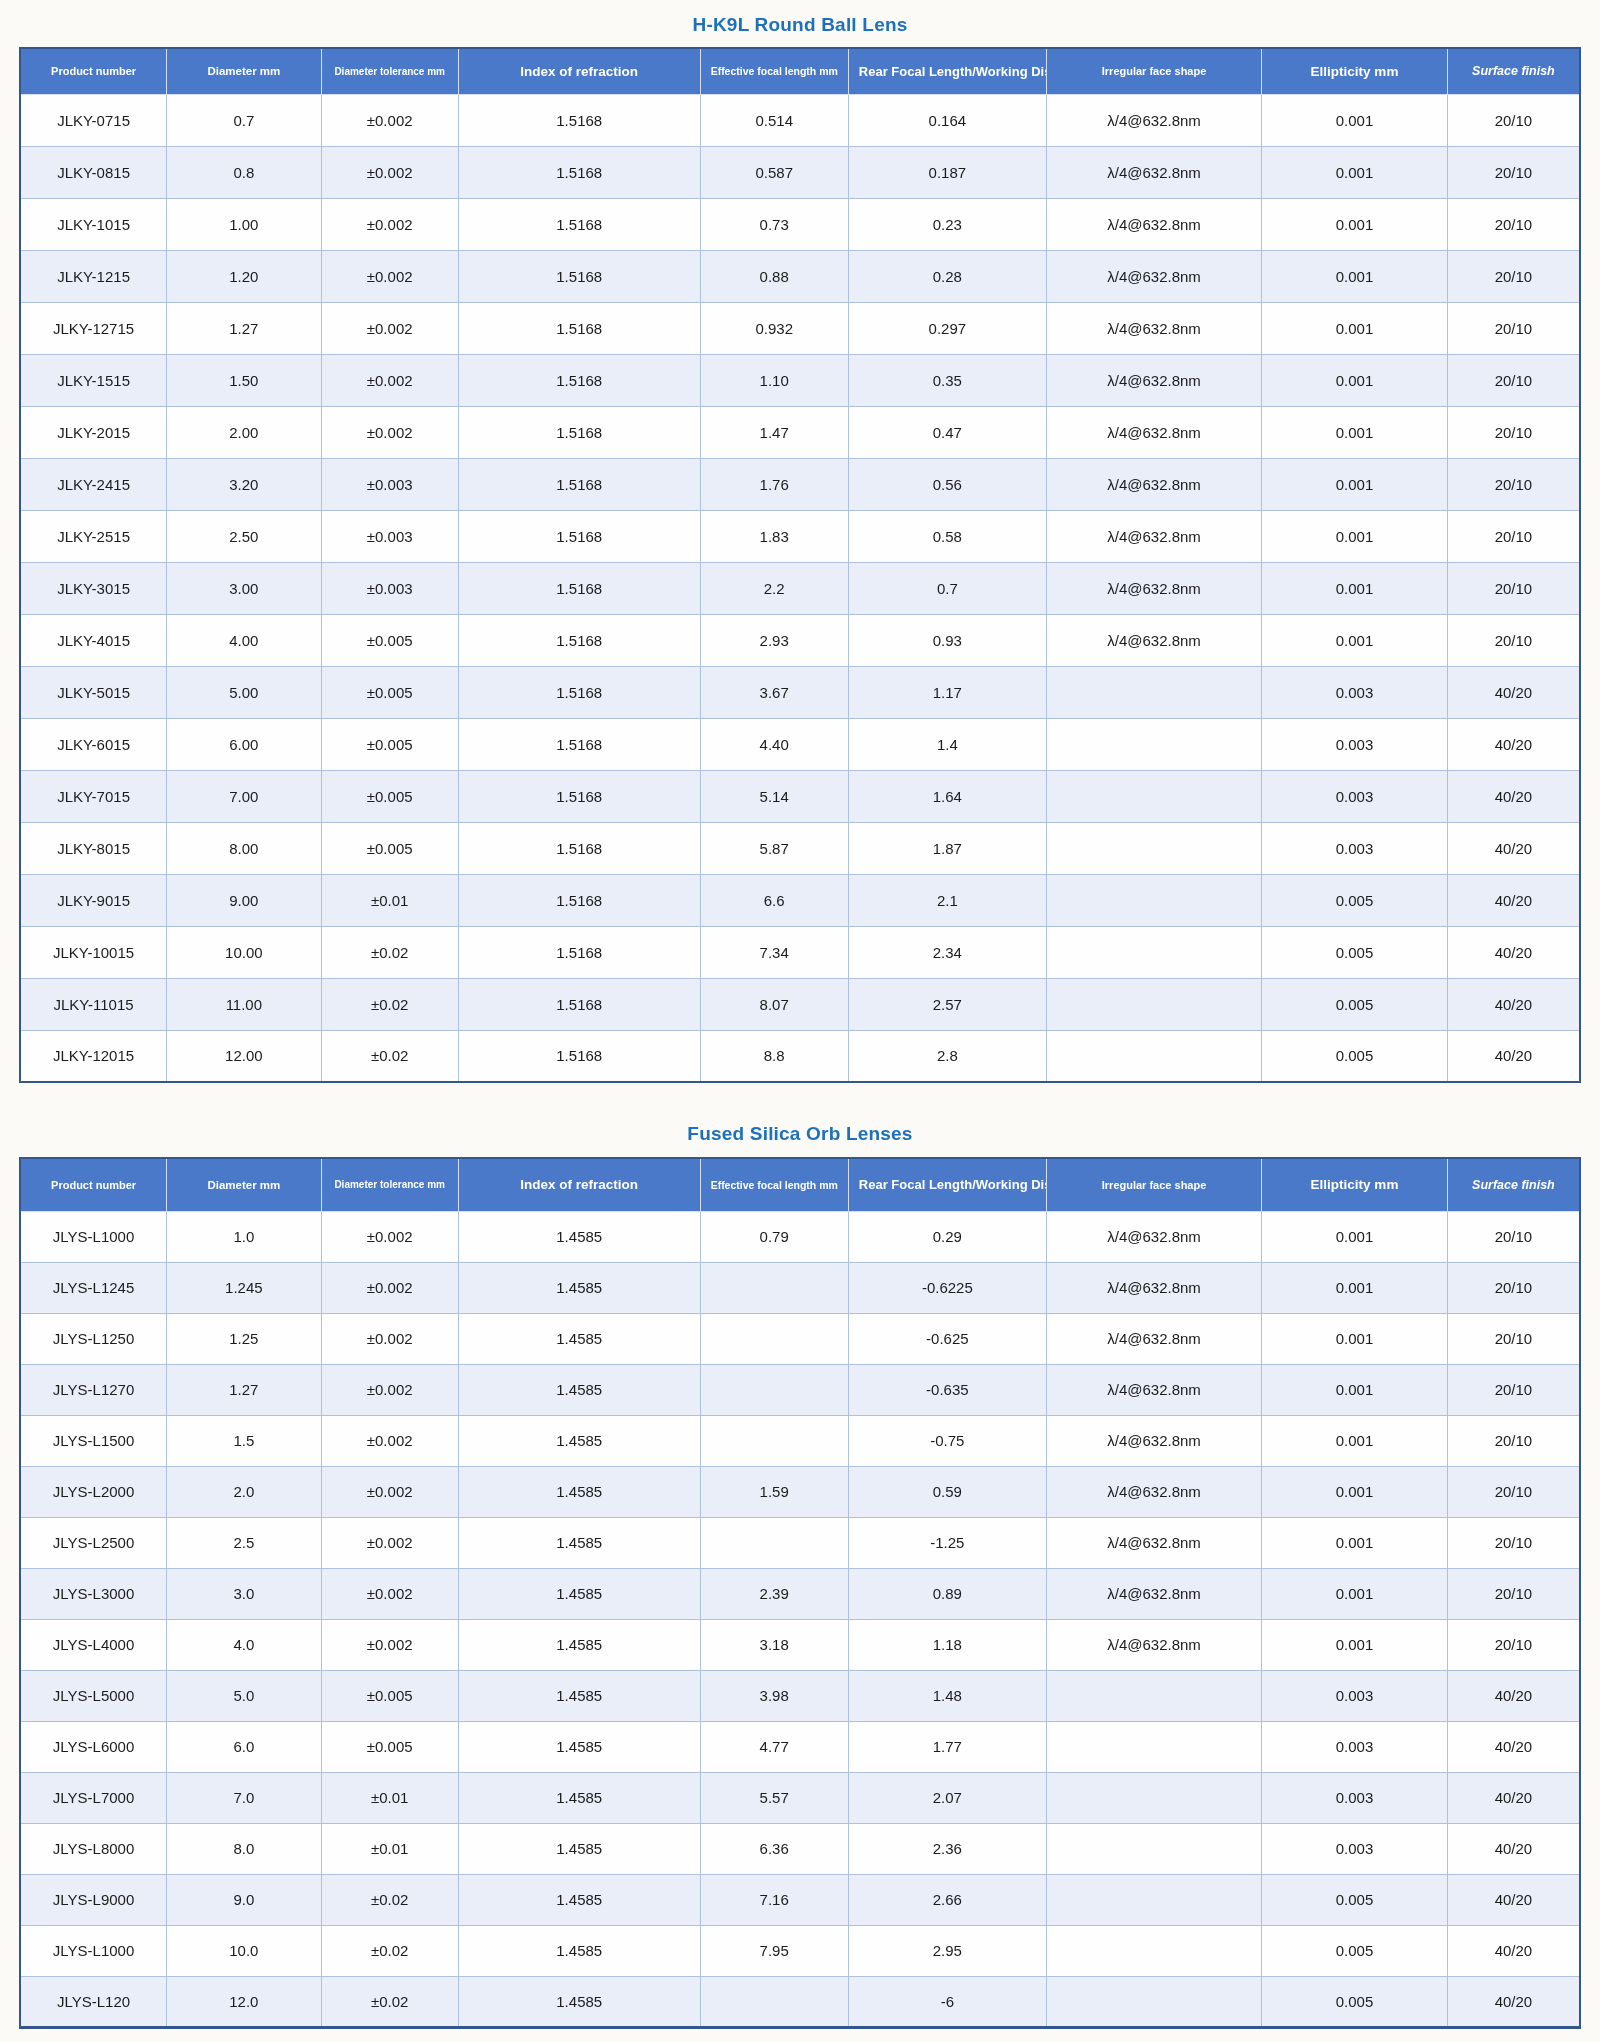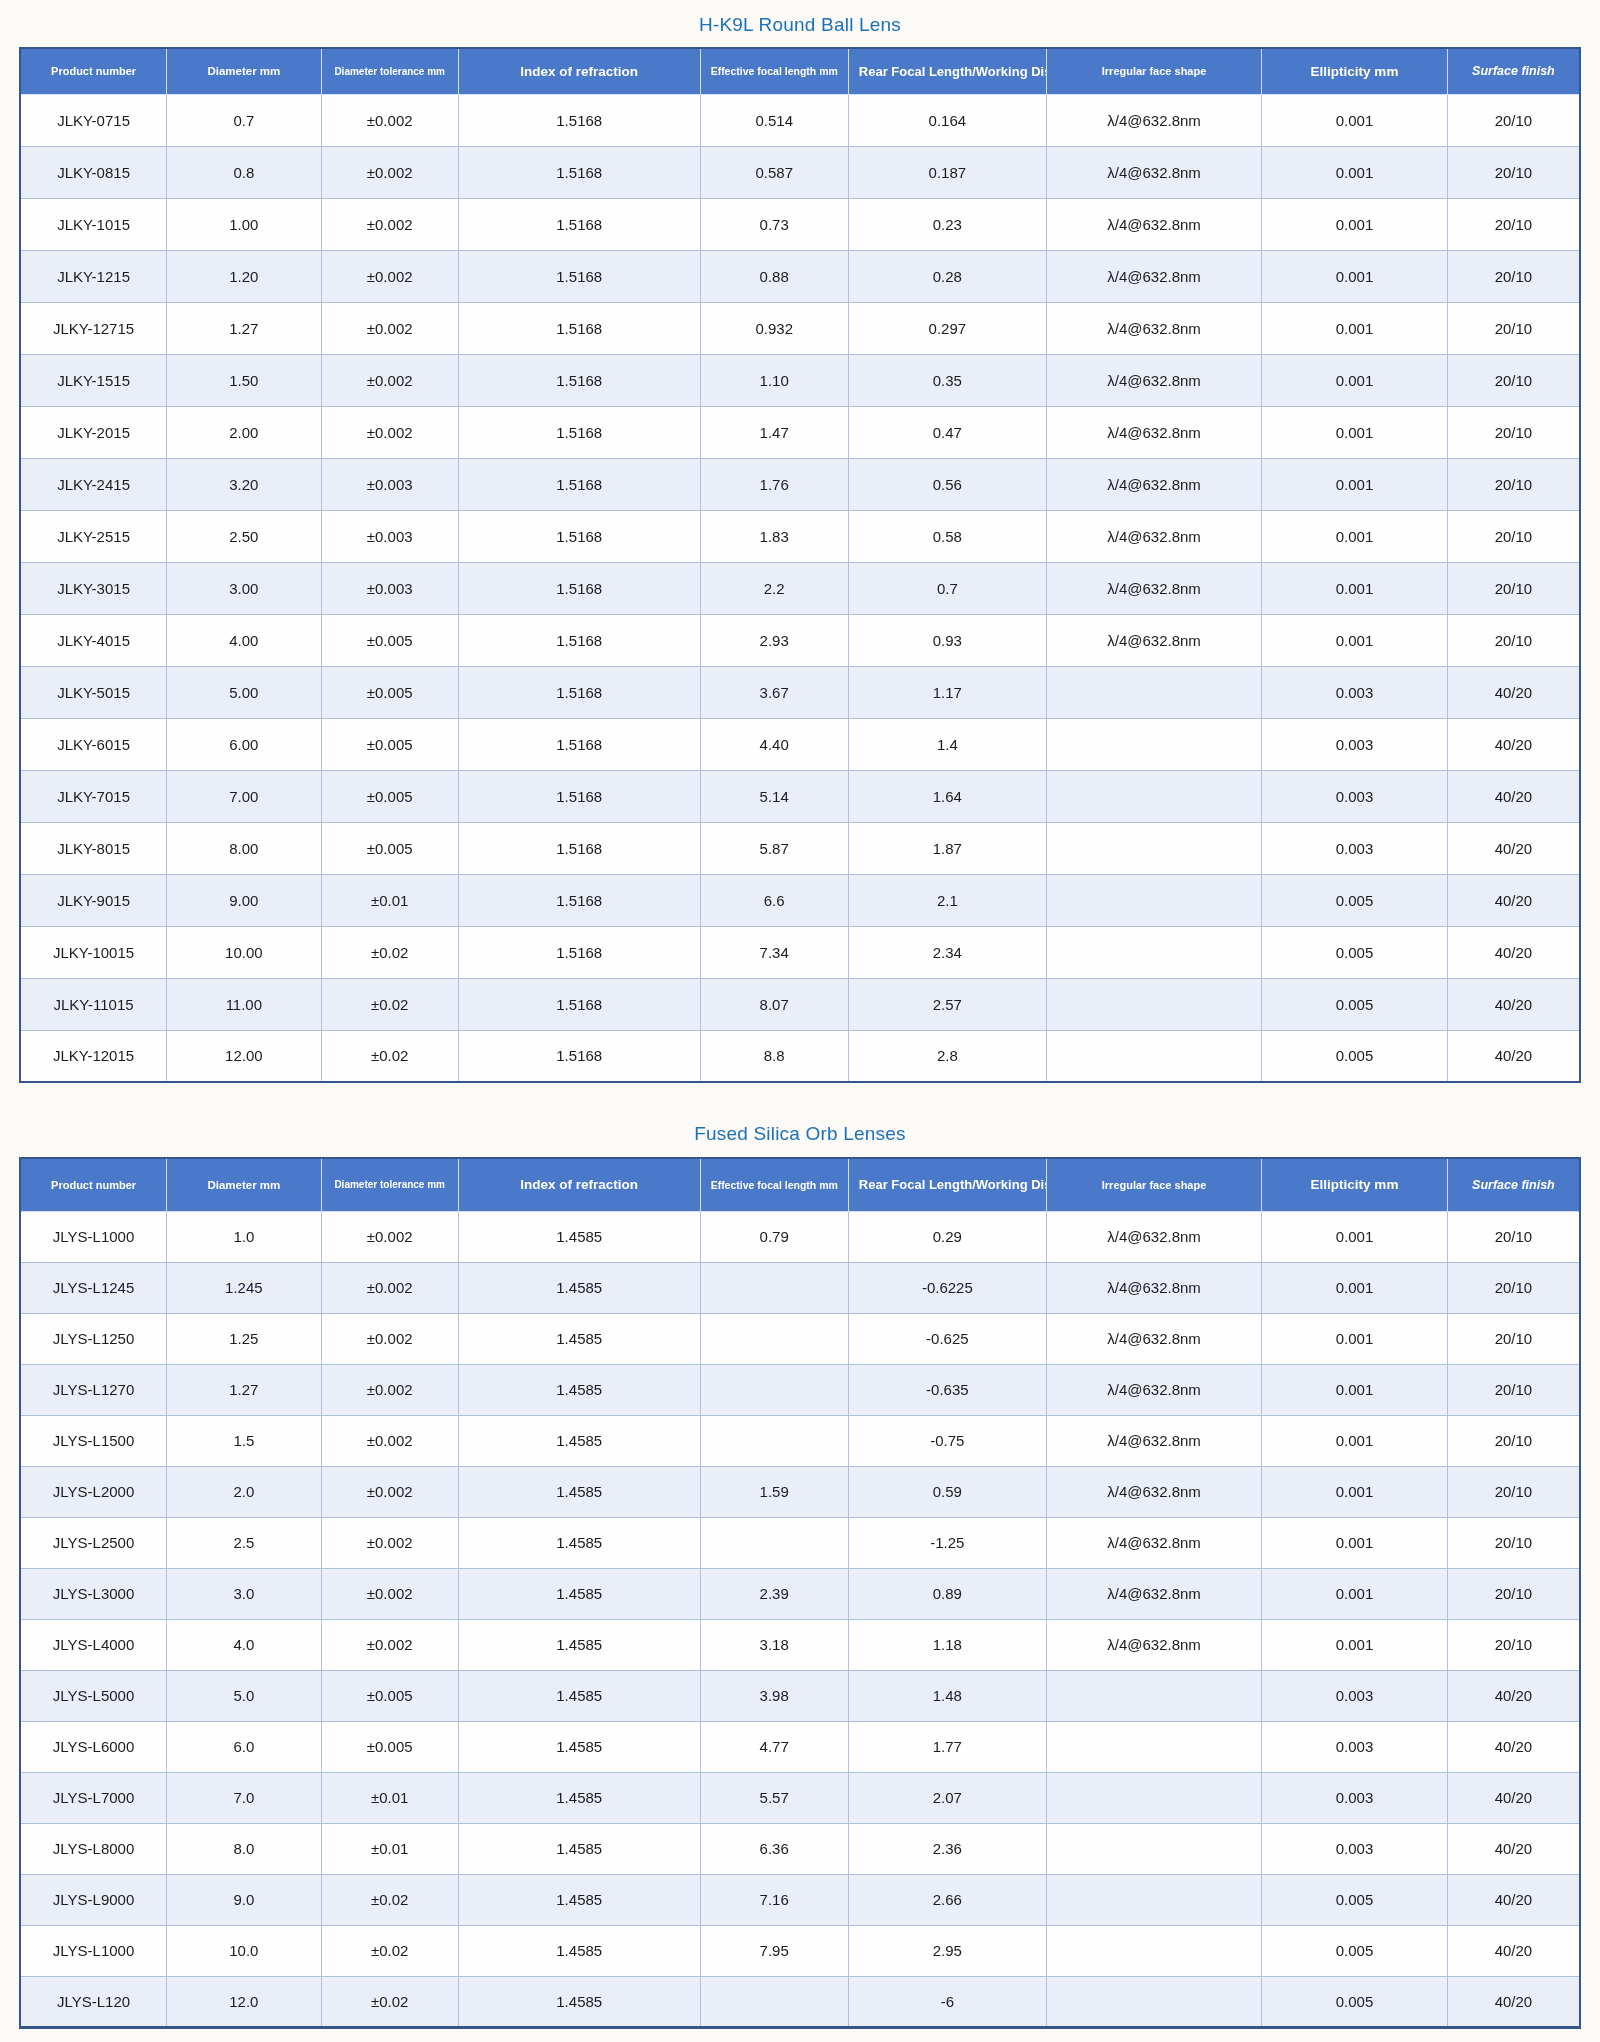--- a/index.html
+++ b/index.html
@@ -13,21 +13,21 @@
     --cell-text:#1c1c1c;
     --page-bg:#fbfaf6;
   }
   html,body{margin:0;padding:0;}
   body{
     width:1600px;height:2042px;overflow:hidden;
     background:var(--page-bg);
     font-family:"Liberation Sans","DejaVu Sans",sans-serif;
   }
   .table-title{
-    text-align:center;font-weight:normal;font-size:19px;
+    text-align:center;font-weight:bold;font-size:19px;
     color:var(--title);
     letter-spacing:0.2px;
   }
   .title-1{padding-top:14px;margin-bottom:11px;}
   .title-2{padding-top:40px;margin-bottom:12px;}
   .spec-table{
     width:1562px;margin:0 auto;border-collapse:collapse;table-layout:fixed;
     border:2px solid var(--outer);
     background:#fff;
   }

